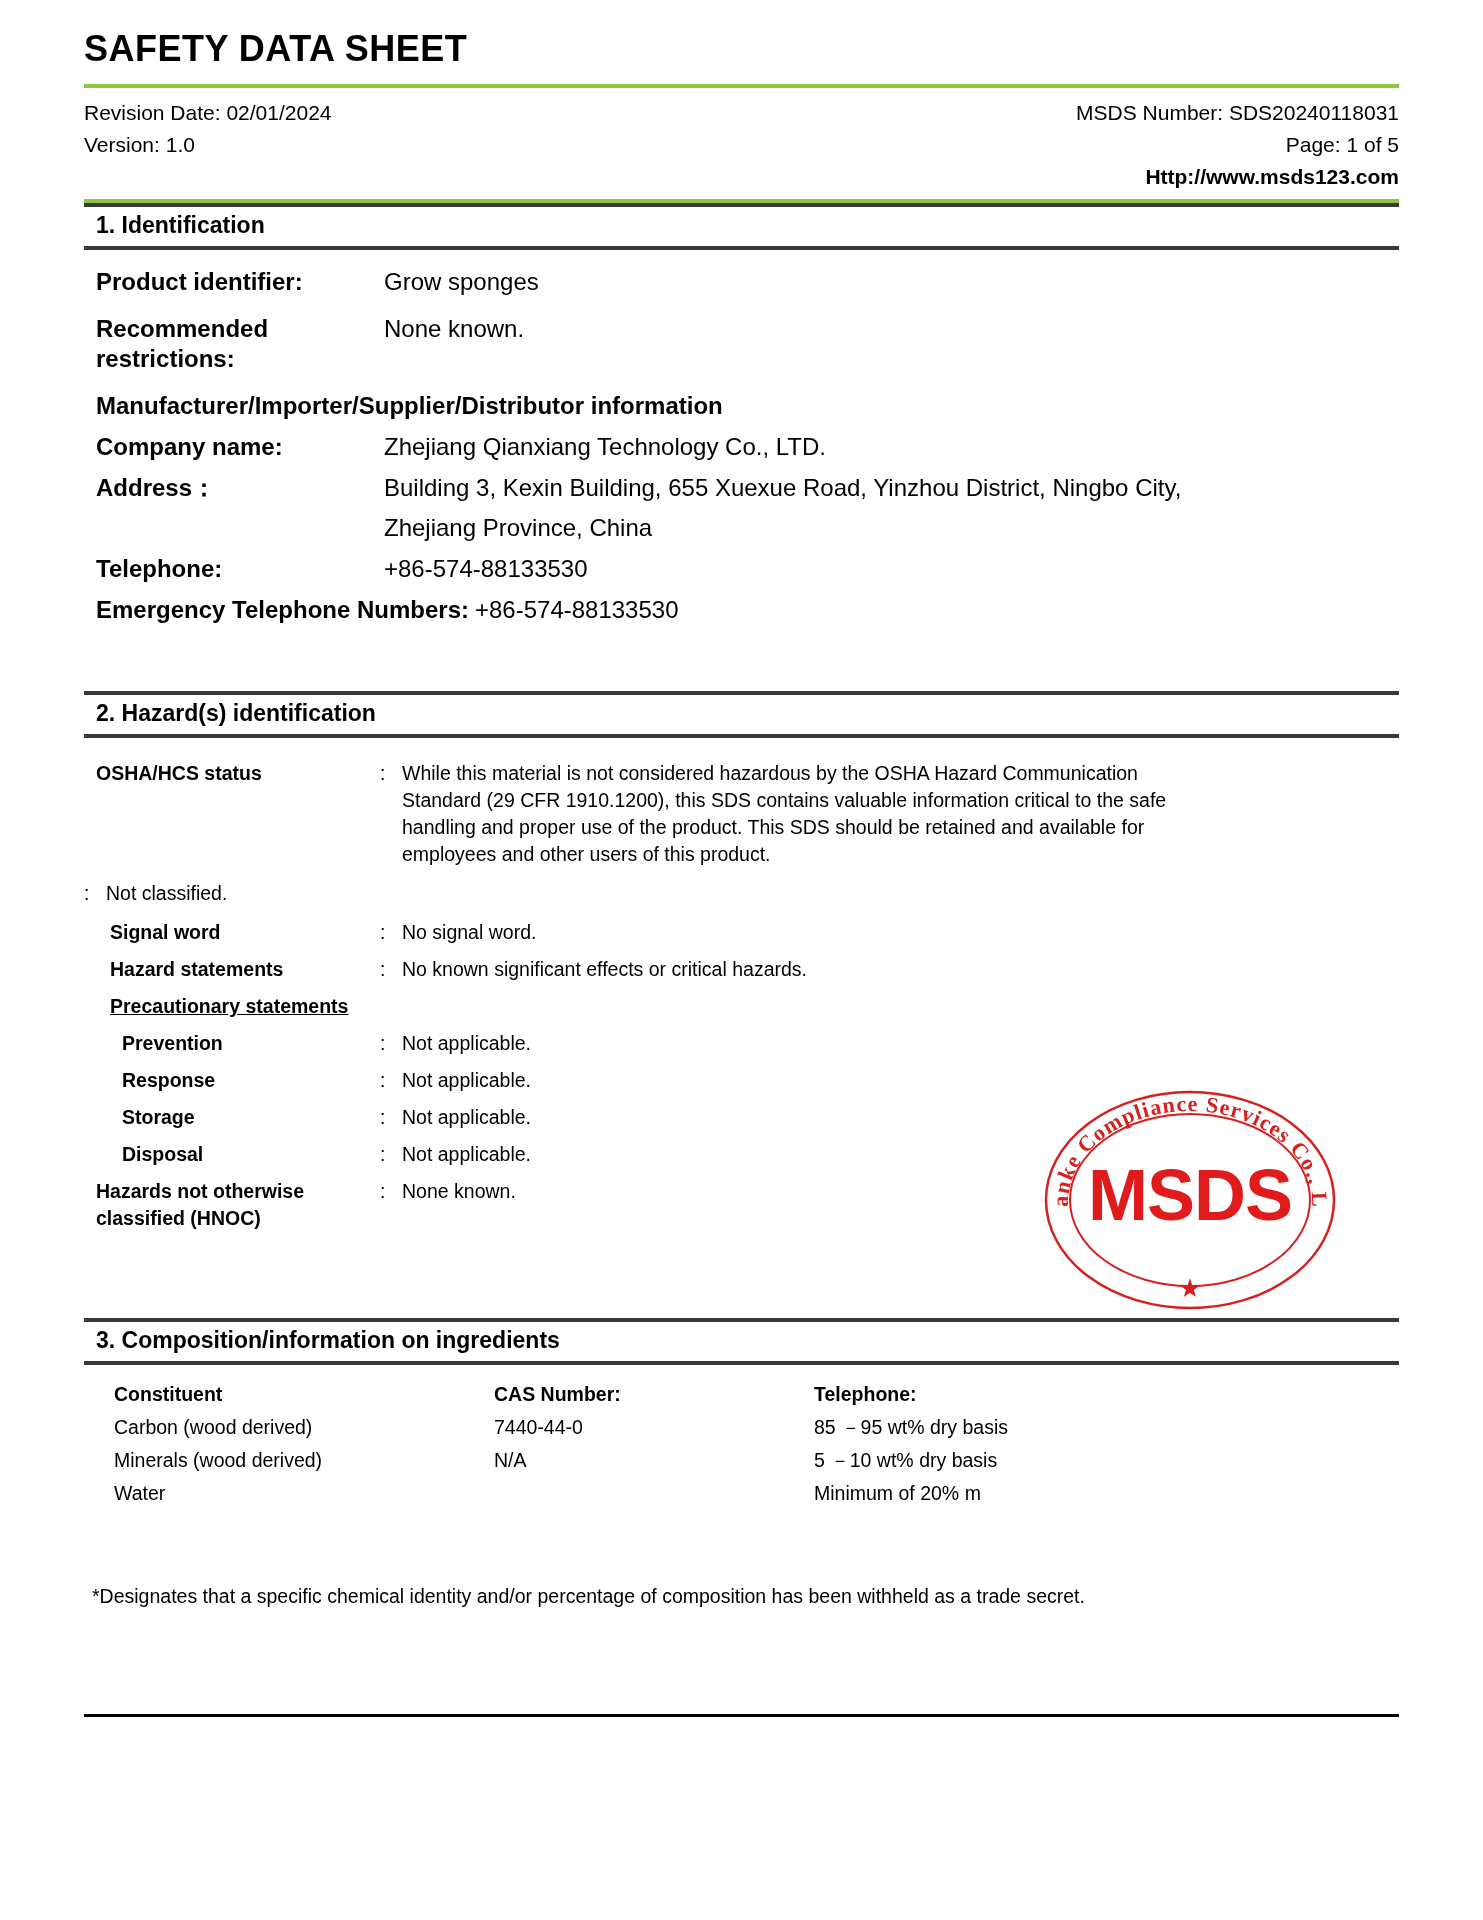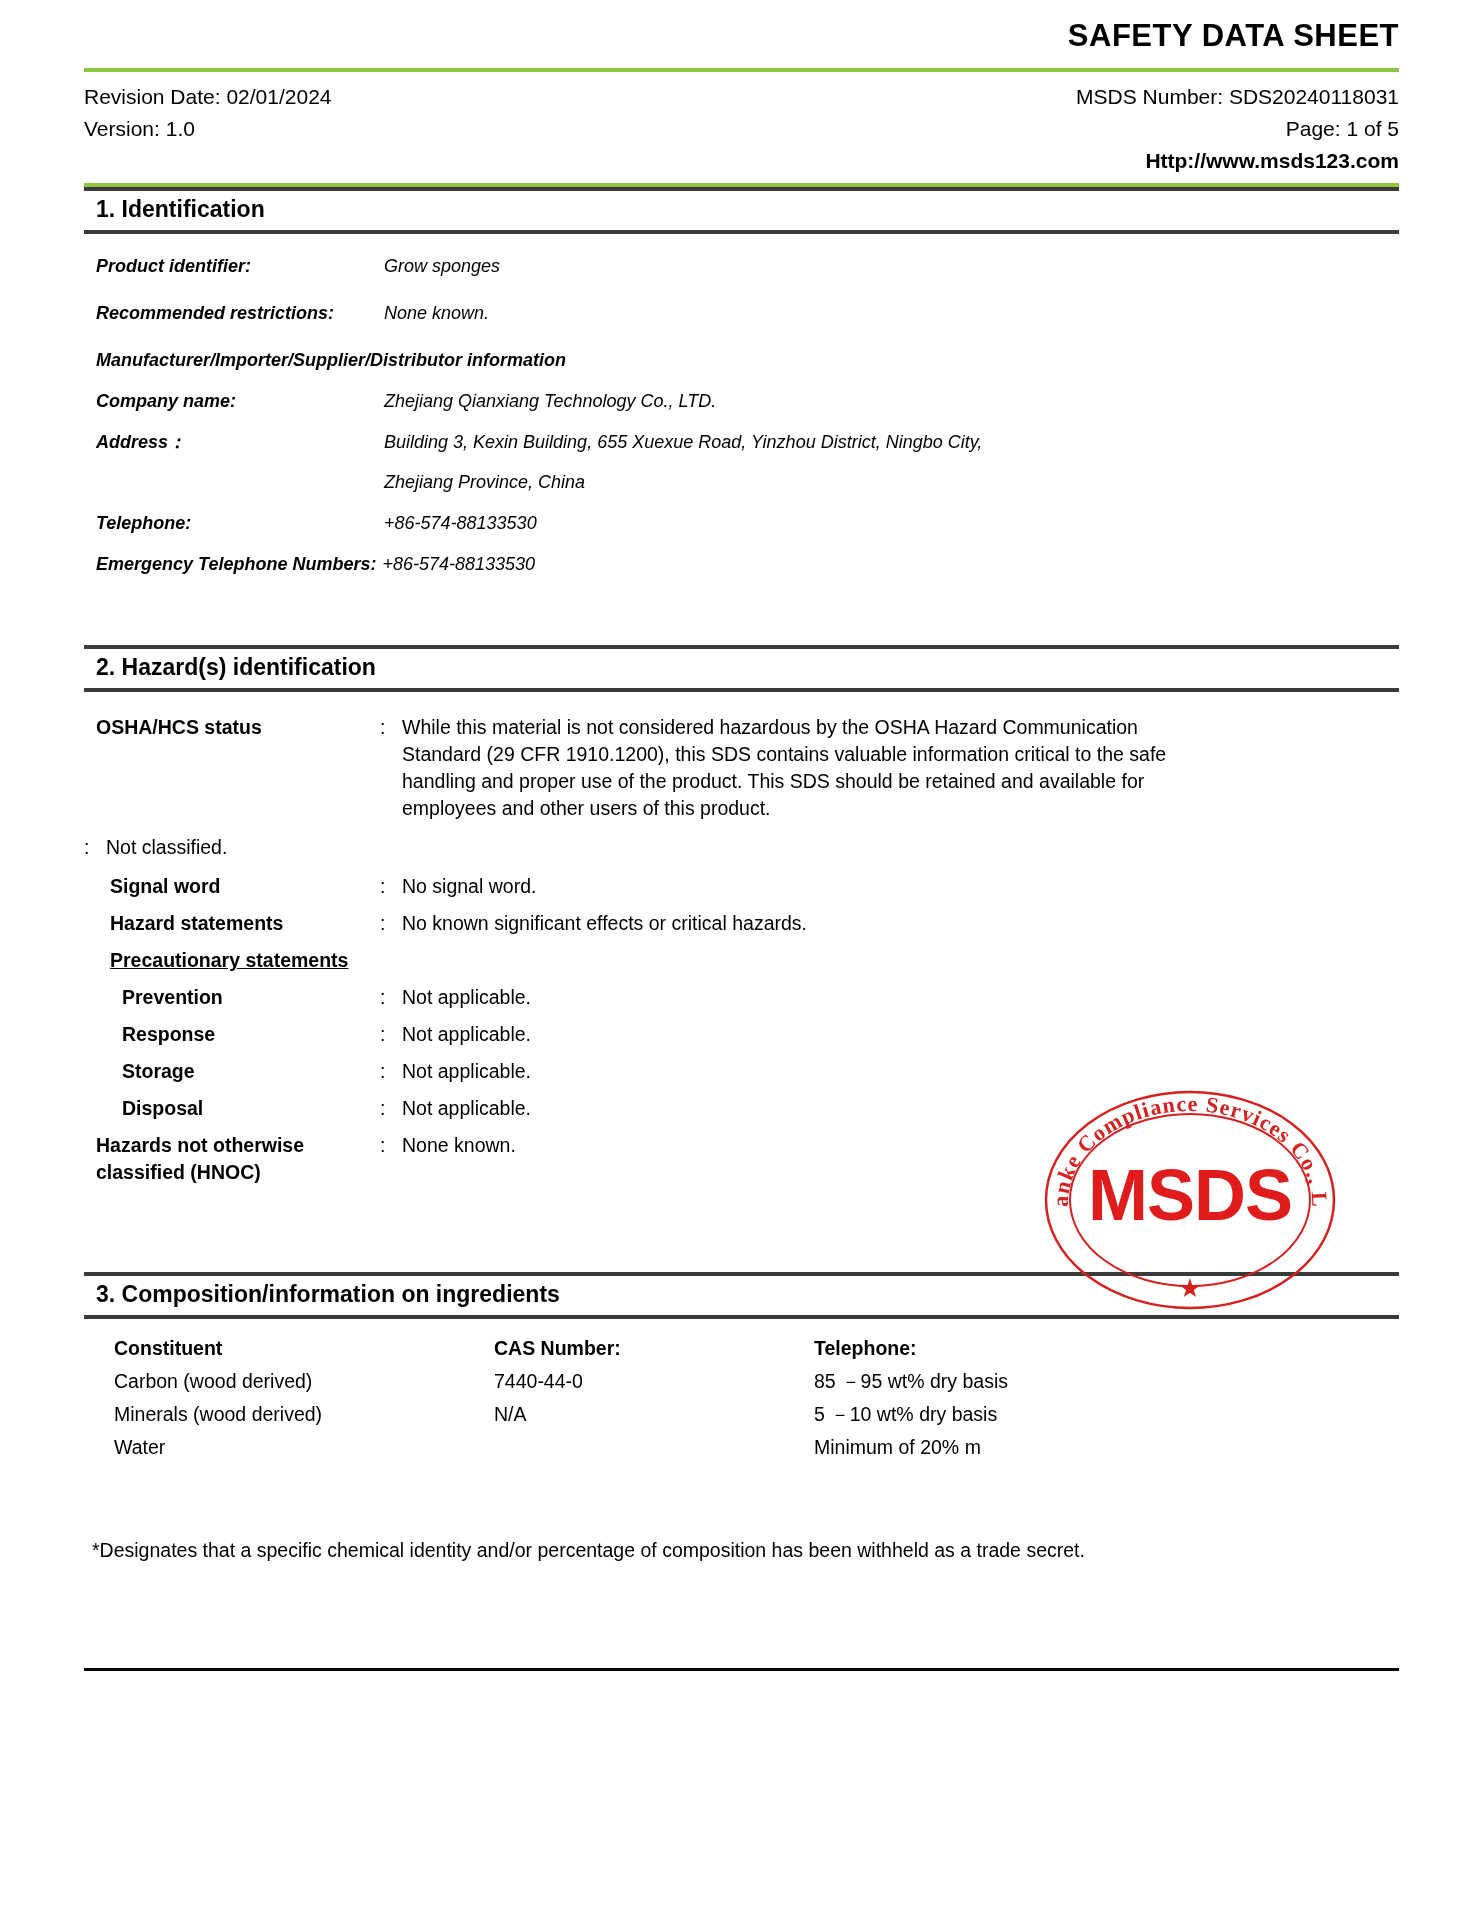--- a/index.html
+++ b/index.html
@@ -18,25 +18,25 @@
   .page {
     position: relative;
     width: 1483px;
     height: 1920px;
     box-sizing: border-box;
     padding: 0 84px;
   }
 
   
   .doc-title {
-    text-align: right;
-    font-size: 31px;
+    text-align: left;
+    font-size: 36px;
     font-weight: bold;
     letter-spacing: 0.5px;
-    padding-top: 18px;
+    padding-top: 28px;
     padding-bottom: 14px;
   }
 
   
   .green-rule {
     height: 4px;
     background: #8dc63f;
     width: 100%;
   }
   .double-rule {
@@ -76,24 +76,23 @@
     font-size: 23px;
     font-weight: bold;
     padding: 5px 0 7px 12px;
   }
   .section-block { margin-top: 0; }
 
   
   .field-row {
     display: flex;
     align-items: flex-start;
-    font-size: 18px;
+    font-size: 24px;
     line-height: 30px;
     margin-top: 17px;
-    font-style: italic;
   }
   .field-row.tight { margin-top: 11px; }
   .field-label {
     font-weight: bold;
     flex: 0 0 auto;
     padding-left: 12px;
     box-sizing: border-box;
   }
   .w-lab-1 { width: 300px; }
   .field-value {

